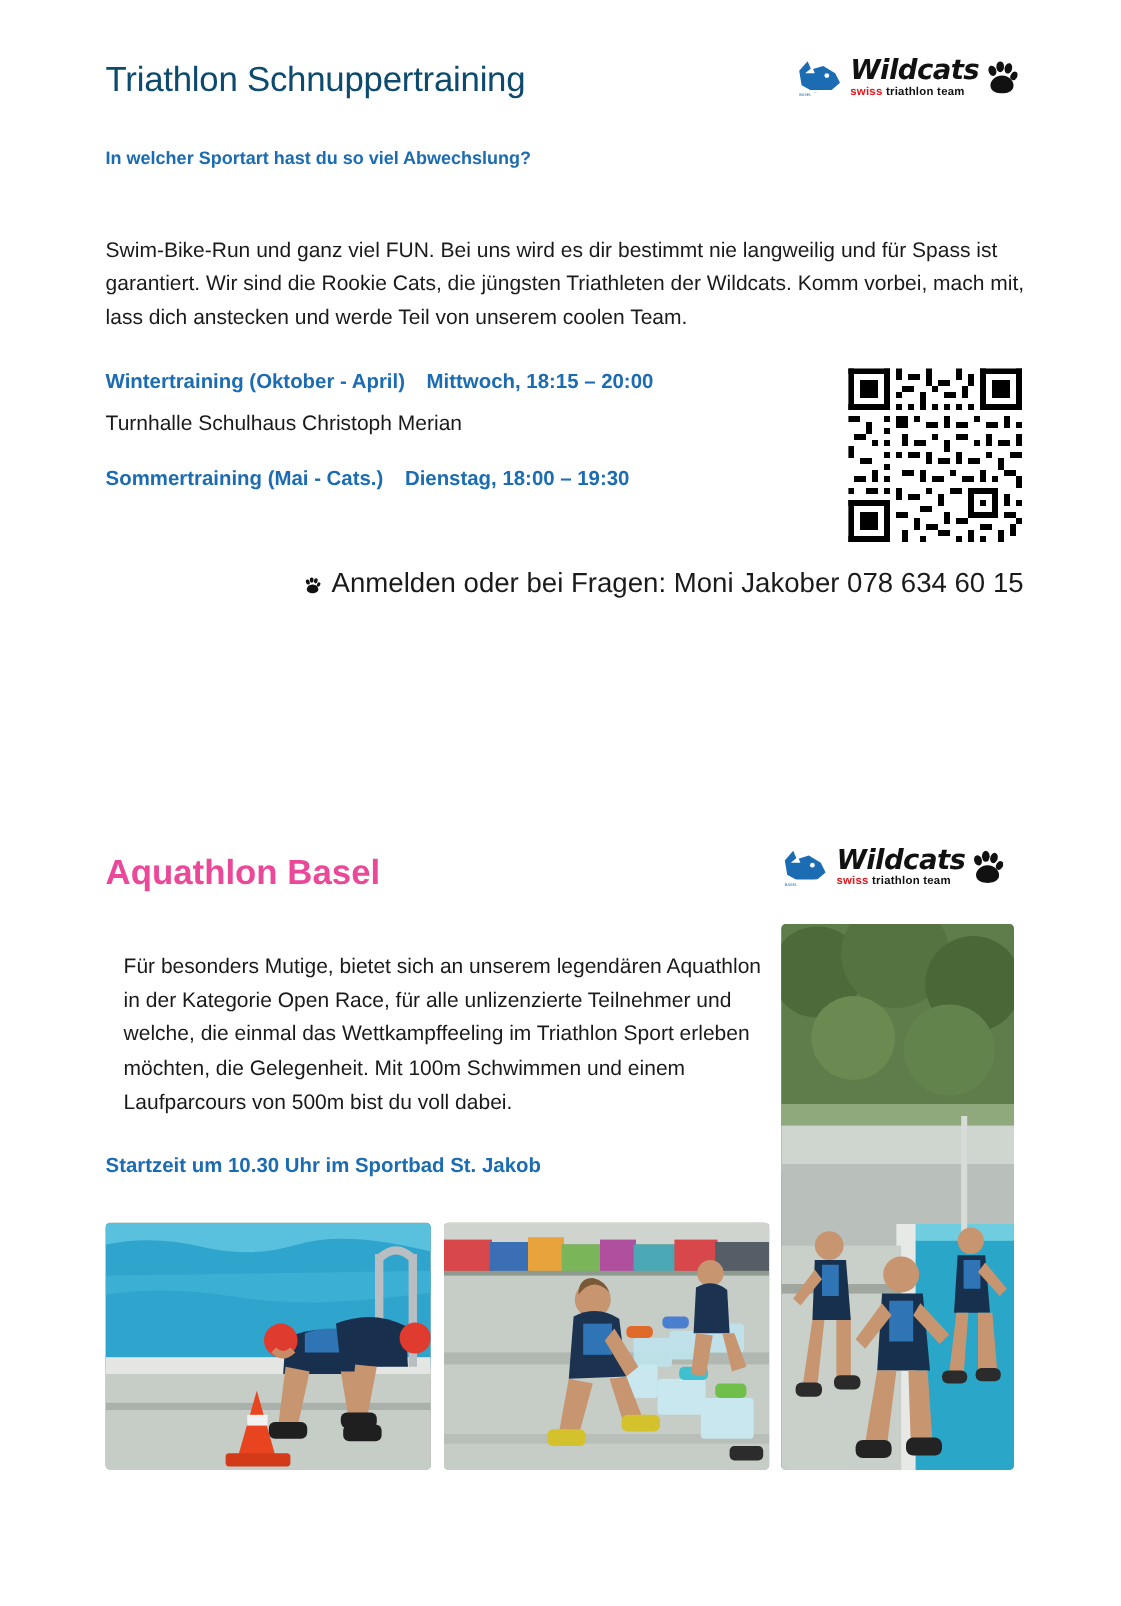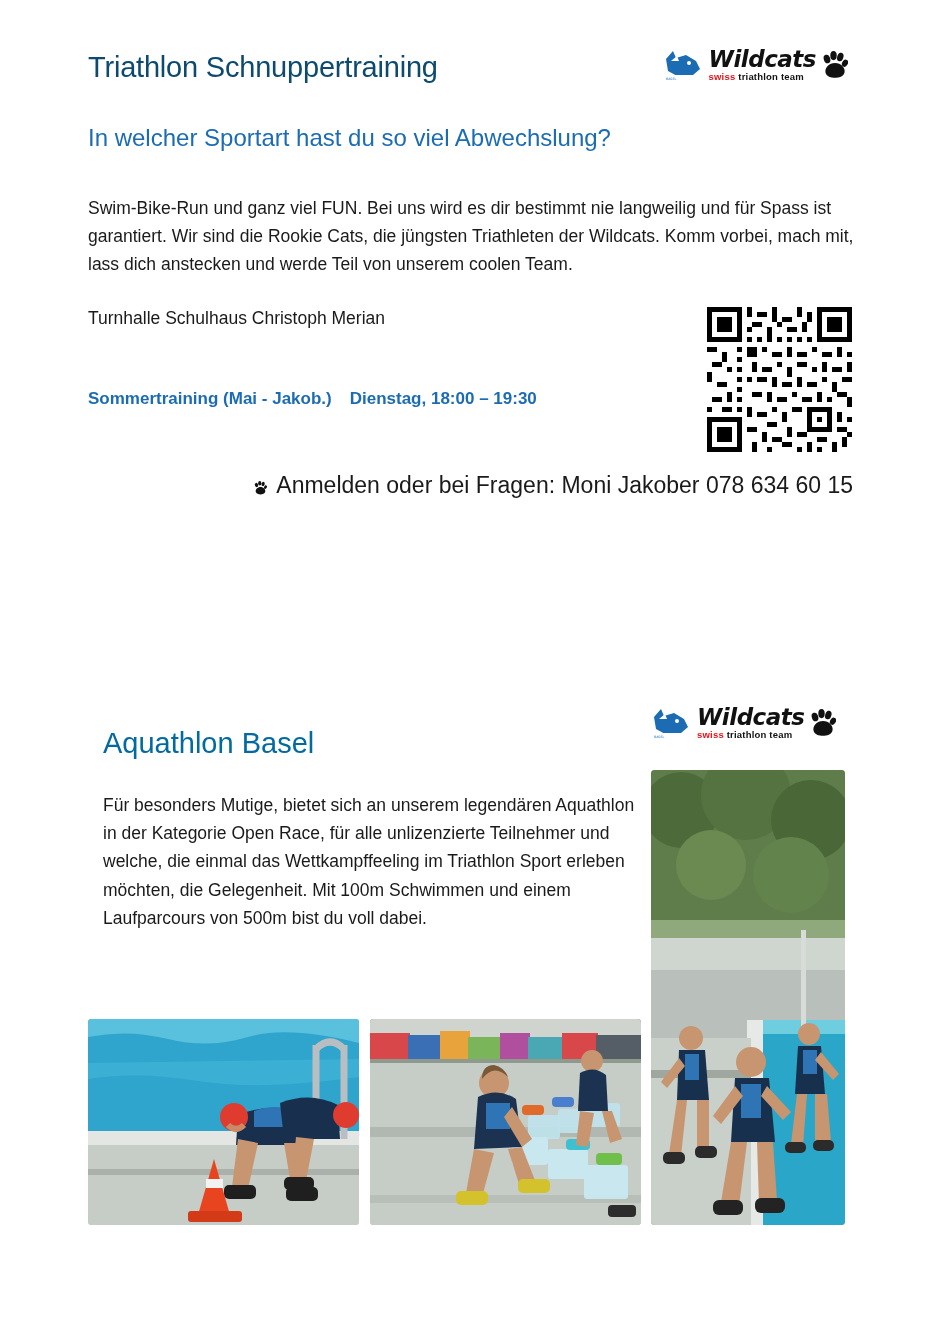--- a/index.html
+++ b/index.html
@@ -66,22 +66,22 @@
     letter-spacing: 0.2px;
     margin-top: 1px;
   }
   .logo-sub .sw { color: #e8141b; }
   .logo-sub .tt { color: #111; }
   .logo-paw { width: 26px; height: 28px; position: relative; flex: none; }
 
   .subtitle {
     position: absolute;
     left: 88px; top: 124px;
-    font-size: 24px;
-    font-weight: normal;
+    font-size: 15px;
+    font-weight: bold;
     color: #1b6cb3;
     margin: 0;
     white-space: nowrap;
   }
 
   .body-text {
     position: absolute;
     left: 88px; top: 176px;
     width: 770px;
     font-size: 17.5px;
@@ -97,21 +97,21 @@
     font-weight: bold;
     color: #1b6cb3;
     display: flex;
     gap: 18px;
     white-space: nowrap;
   }
   .sched-head .when { }
   .sched-place {
     font-size: 17.5px;
     color: #1a1a1a;
-    margin-top: 0;
+    margin-top: 14px;
   }
 
   .contact {
     position: absolute;
     left: 88px; top: 472px;
     width: 765px;
     text-align: right;
     font-size: 23px;
     color: #1a1a1a;
     white-space: nowrap;
@@ -124,23 +124,23 @@
     left: 707px; top: 307px;
     width: 145px; height: 145px;
     background: #fff;
   }
 
   
   .title-two {
     position: absolute;
     left: 88px; top: 712px;
     font-size: 29px;
-    font-weight: normal;
-    color: #0369a1;
-    margin: 15px;
+    font-weight: bold;
+    color: #ec4899;
+    margin: 0;
   }
   .logo-two { position: absolute; left: 651px; top: 710px; }
 
   .body-text-2 {
     position: absolute;
     left: 88px; top: 773px;
     width: 545px;
     font-size: 17.5px;
     line-height: 1.62;
     color: #1a1a1a;
@@ -204,26 +204,30 @@
           </svg>
         </span>
       </div>
     </div>
 
     <h2 class="subtitle">In welcher Sportart hast du so viel Abwechslung?</h2>
 
     <p class="body-text">Swim-Bike-Run und ganz viel FUN. Bei uns wird es dir bestimmt nie langweilig und für Spass ist garantiert. Wir sind die Rookie Cats, die jüngsten Triathleten der Wildcats. Komm vorbei, mach mit, lass dich anstecken und werde Teil von unserem coolen Team.</p>
 
     <div class="sched sched-1">
+      <div class="sched-head">
+        <span>Wintertraining (Oktober - April)</span>
+        <span class="when">Mittwoch, 18:15 – 20:00</span>
+      </div>
       <div class="sched-place">Turnhalle Schulhaus Christoph Merian</div>
     </div>
 
     <div class="sched sched-2">
       <div class="sched-head">
-        <span>Sommertraining (Mai - Jakob.)</span>
+        <span>Sommertraining (Mai - Cats.)</span>
         <span class="when">Dienstag, 18:00 – 19:30</span>
       </div>
     </div>
 
     <div class="contact">
       <span class="pawglyph">
         <svg width="15" height="14" viewBox="0 0 26 28" xmlns="http://www.w3.org/2000/svg" style="vertical-align:-2px">
           <ellipse cx="5" cy="8" rx="3.2" ry="4.4" fill="#111" transform="rotate(-18 5 8)"></ellipse>
           <ellipse cx="11.5" cy="4.6" rx="3.2" ry="4.6" fill="#111"></ellipse>
           <ellipse cx="18.3" cy="6" rx="3.1" ry="4.4" fill="#111" transform="rotate(16 18.3 6)"></ellipse>
@@ -391,20 +395,21 @@
           <ellipse cx="18.3" cy="6" rx="3.1" ry="4.4" fill="#111" transform="rotate(16 18.3 6)"></ellipse>
           <ellipse cx="23" cy="12.2" rx="2.8" ry="3.8" fill="#111" transform="rotate(30 23 12.2)"></ellipse>
           <path d="M13 12 C19 12 23.5 17 22.5 21.5 C21.6 25.6 16.8 26.8 13 26.8 C9.2 26.8 4.4 25.6 3.5 21.5 C2.5 17 7 12 13 12 Z" fill="#111"></path>
         </svg>
       </span>
     </div>
 
     <p class="body-text-2">Für besonders Mutige, bietet sich an unserem legendären Aquathlon in der Kategorie Open Race, für alle unlizenzierte Teilnehmer und welche, die einmal das Wettkampffeeling im Triathlon Sport erleben möchten, die Gelegenheit. Mit 100m Schwimmen und einem Laufparcours von 500m bist du voll dabei.</p>
 
     <div class="date-block">
+      <div>Startzeit um 10.30 Uhr im Sportbad St. Jakob</div>
     </div>
 
     <div class="photo photo-right">
       <svg viewBox="0 0 194 455" preserveAspectRatio="none" xmlns="http://www.w3.org/2000/svg">
         <rect width="194" height="455" fill="#9fb98f"></rect>
         <rect x="0" y="0" width="194" height="150" fill="#5f7d4a"></rect>
         <circle cx="30" cy="40" r="38" fill="#4d6b3a"></circle>
         <circle cx="95" cy="25" r="45" fill="#557340"></circle>
         <circle cx="160" cy="50" r="40" fill="#4a6737"></circle>
         <circle cx="60" cy="95" r="35" fill="#6b8a52"></circle>

